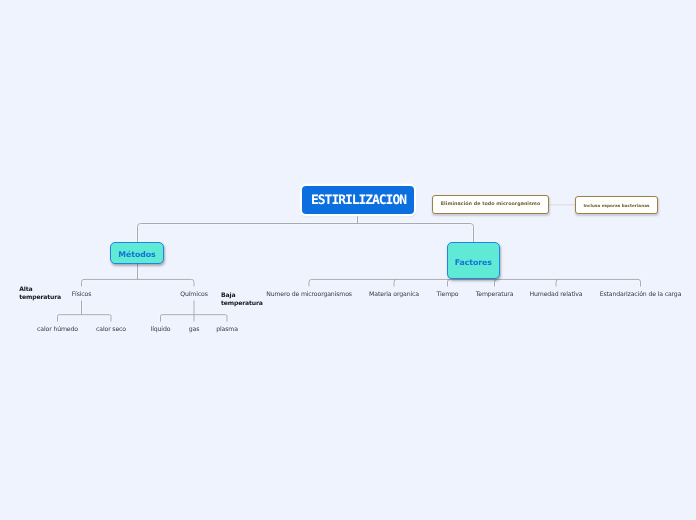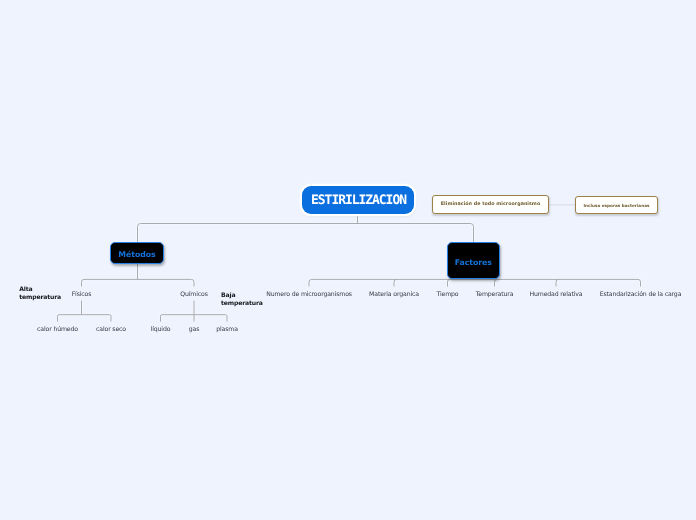--- a/index.html
+++ b/index.html
@@ -11,27 +11,27 @@
   #canvas{position:relative;width:696px;height:520px;}
   #canvas *{-webkit-font-smoothing:antialiased;}
 
   svg.lines{position:absolute;left:0;top:0;width:696px;height:520px;
             pointer-events:none;transform:translateZ(0);}
 
   .node{position:absolute;box-sizing:border-box;display:flex;
         align-items:center;justify-content:center;transform:translateZ(0);}
 
   
-  .root-node{background:#0b6fe0;border-radius:9px;
+  .root-node{background:#0b6fe0;border-radius:4px;
     box-shadow:0 0 0 2.2px #ffffff, 0.5px 1.5px 2.5px rgba(0,0,0,.18);
     color:#fff;font-family:"DejaVu Sans Mono",monospace;font-weight:bold;
     font-size:13px;letter-spacing:-1.05px;padding-left:1px;}
 
   
-  .branch-node{background:#000000;border:1.4px solid #2780e4;border-radius:5px;
+  .branch-node{background:#5eead4;border:1.4px solid #2780e4;border-radius:5px;
     box-shadow:1px 2px 2.5px rgba(0,0,0,.3);
     color:#1472d8;font-weight:bold;font-size:7.8px;letter-spacing:-0.05px;
     padding-top:3px;}
 
   
   .gold-node{background:#fffffe;border:1.6px solid #9d8046;border-radius:3px;
     box-shadow:0.5px 1.5px 2px rgba(0,0,0,.16);
     color:#6f5c30;font-weight:bold;font-size:4.6px;
     letter-spacing:0.02px;white-space:nowrap;}
 

